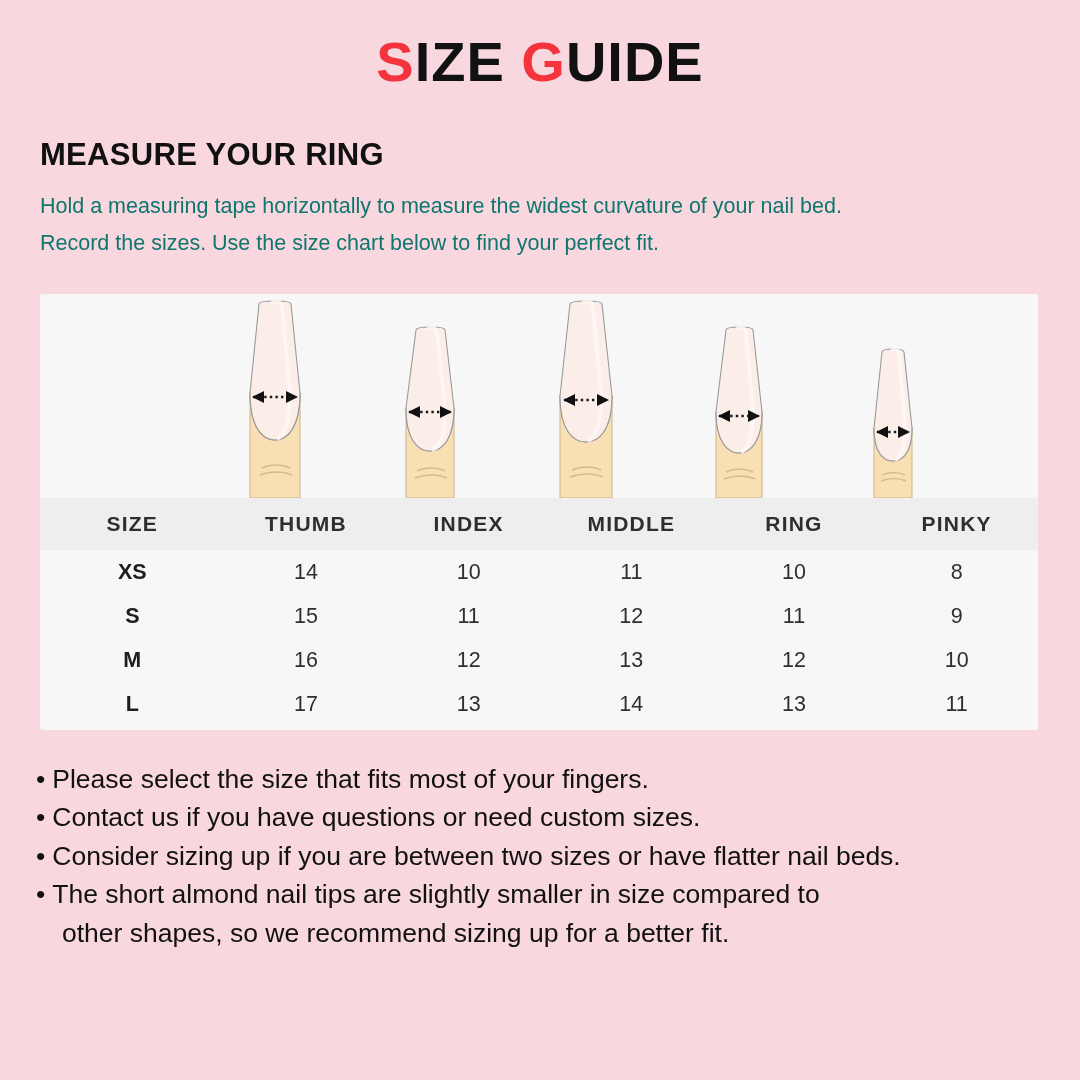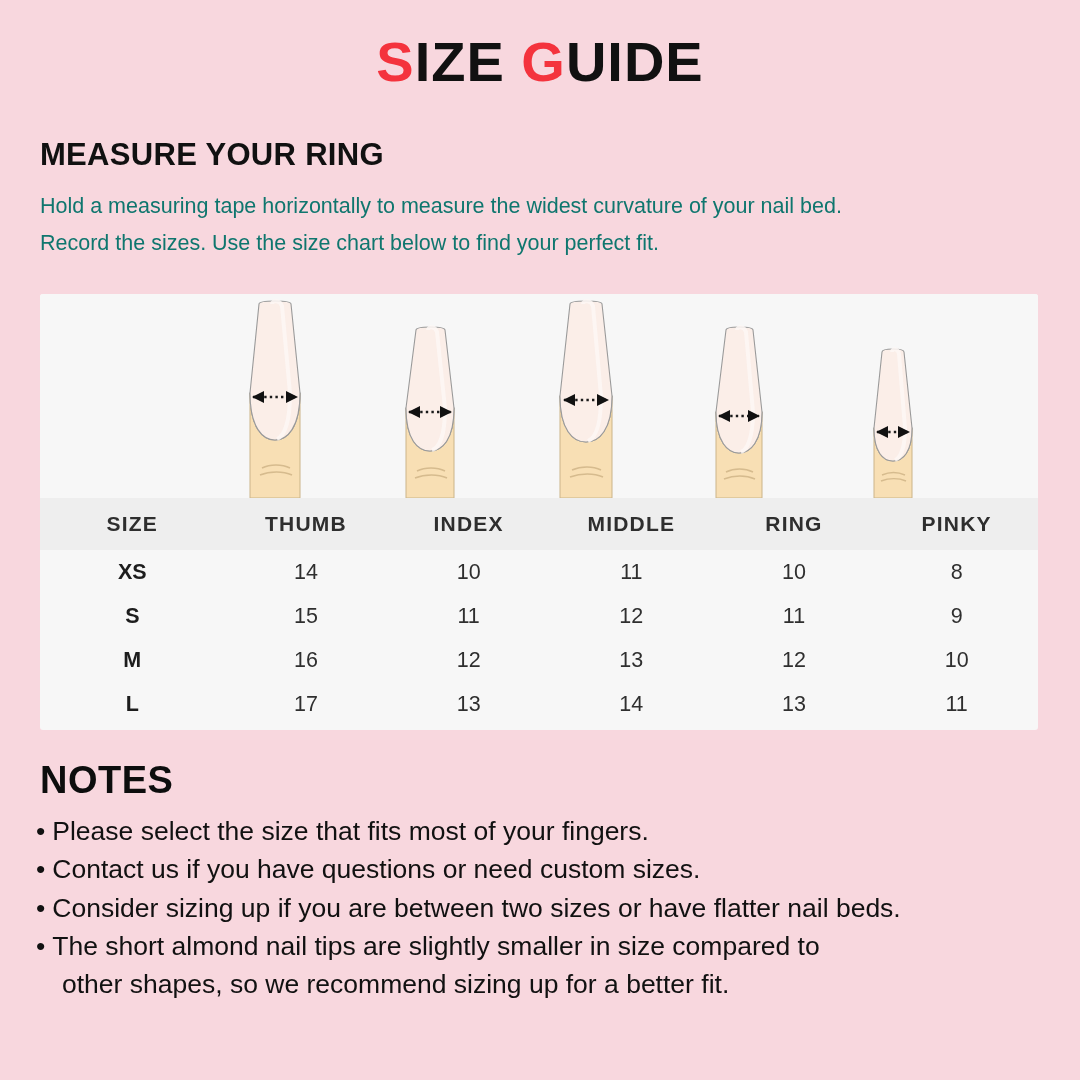--- a/index.html
+++ b/index.html
@@ -297,21 +297,20 @@
         <td>13</td>
         <td>14</td>
         <td>13</td>
         <td>11</td>
       </tr>
     </tbody>
   </table>
 </div>
 
 <div class="notes-section">
-  <h2 class="notes-heading">NOTES</h2>
 
   <div class="note-line">
     <span class="bullet">•</span><span>Please select the size that fits most of your fingers.</span>
   </div>
   <div class="note-line">
     <span class="bullet">•</span><span>Contact us if you have questions or need custom sizes.</span>
   </div>
   <div class="note-line">
     <span class="bullet">•</span><span>Consider sizing up if you are between two sizes or have flatter nail beds.</span>
   </div>

